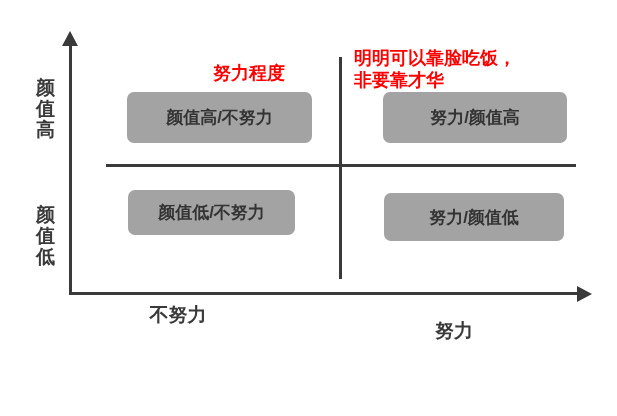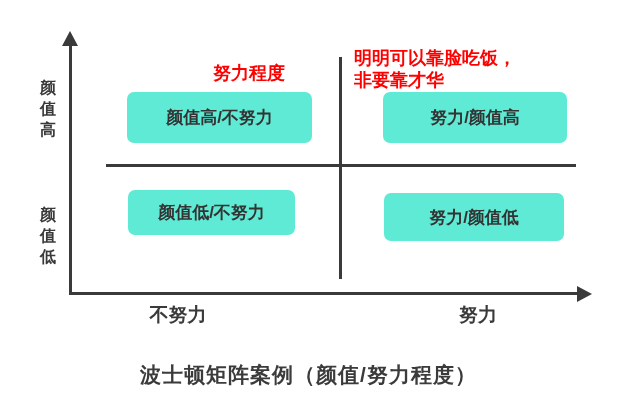--- a/index.html
+++ b/index.html
@@ -38,37 +38,37 @@
     position: absolute; left: 106px; top: 164px;
     width: 470px; height: 3px; background: #3a3a3a;
   }
   .v-sep {
     position: absolute; left: 339px; top: 57px;
     width: 3px; height: 222px; background: #3a3a3a;
   }
   
   .ylabel {
     position: absolute; left: 36px; width: 24px;
-    font-size: 16px; font-weight: bold; color: #3a3a3a;
-    line-height: 21px; text-align: center;
+    font-size: 19px; font-weight: bold; color: #3a3a3a;
+    line-height: 21px; text-align: left;
     word-break: break-all;
   }
   .ylabel-top { top: 77px; }
   .ylabel-bottom { top: 204px; }
   .xlabel {
     position: absolute; top: 302px;
     font-size: 19px; font-weight: bold; color: #3a3a3a;
     text-align: center;
   }
   .xlabel-left { left: 140px; width: 76px; }
-  .xlabel-right { left: 452px; width: 52px; }
+  .xlabel-right { left: 428px; width: 52px; margin-top: 16px; }
   
   .qbox {
     position: absolute;
-    background: #5eead4;
+    background: #a3a3a3;
     border-radius: 7px;
     display: flex; align-items: center; justify-content: center;
     font-size: 17px; font-weight: bold; color: #333333;
   }
   .qbox-tl { left: 127px; top: 92px;  width: 185px; height: 51px; }
   .qbox-tr { left: 383px; top: 92px;  width: 184px; height: 51px; }
   .qbox-bl { left: 128px; top: 190px; width: 167px; height: 45px; }
   .qbox-br { left: 384px; top: 193px; width: 180px; height: 48px; }
   
   .note {
@@ -109,14 +109,13 @@
 
   <div class="qbox qbox-tl">颜值高/不努力</div>
   <div class="qbox qbox-tr">努力/颜值高</div>
   <div class="qbox qbox-bl">颜值低/不努力</div>
   <div class="qbox qbox-br">努力/颜值低</div>
 
   <div class="note note-tl">努力程度</div>
   <div class="note note-tr">明明可以靠脸吃饭，
 非要靠才华</div>
 
-  <div class="diagram-title">波士顿矩阵案例（颜值/努力程度）</div>
 </div>
 
 </body></html>

